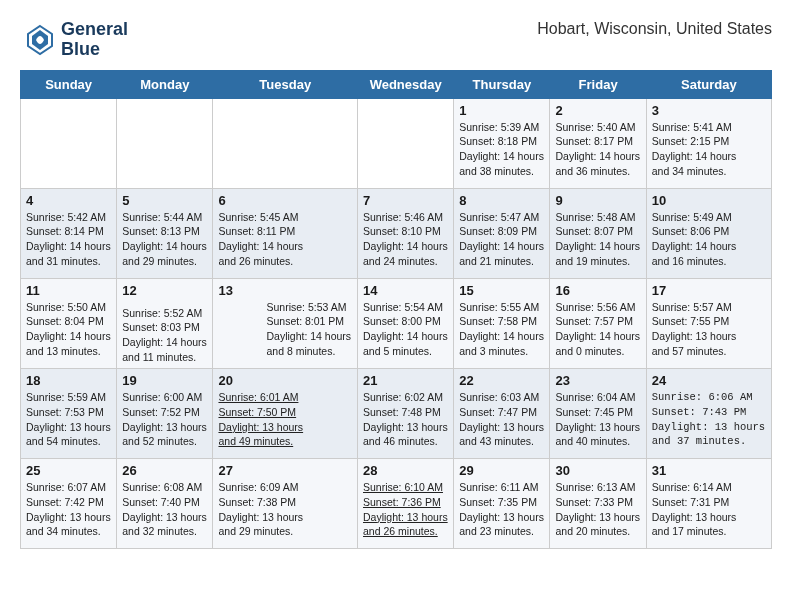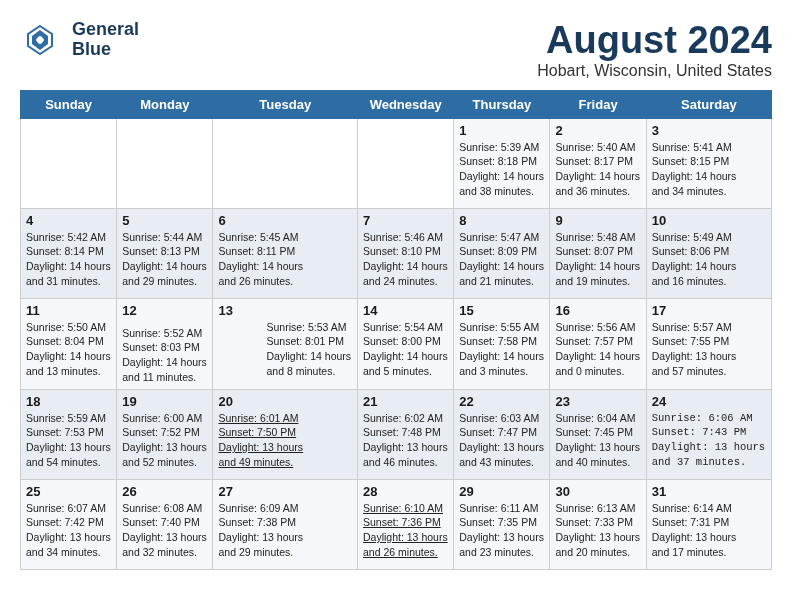--- a/index.html
+++ b/index.html
@@ -12,21 +12,21 @@
     }
     .header {
       display: flex;
       justify-content: space-between;
       align-items: flex-start;
       margin-bottom: 10px;
     }
     .logo {
       display: flex;
       align-items: center;
-      gap: 16px;
+      gap: 5px;
     }
     .logo-text {
       font-size: 18px;
       font-weight: bold;
       color: #1a3a5c;
       line-height: 1.1;
     }
     .logo-text span {
       display: block;
     }
@@ -103,21 +103,20 @@
       <polygon points="20,4 32,12 32,24 20,32 8,24 8,12" fill="none" stroke="#2e6da4" stroke-width="2"></polygon>
       <polygon points="20,8 28,14 28,22 20,28 12,22 12,14" fill="#2e6da4"></polygon>
       <path d="M24,18 Q20,10 16,18 Q20,26 24,18Z" fill="#fff"></path>
     </svg>
     <div class="logo-text">
       <span>General</span>
       <span>Blue</span>
     </div>
   </div>
   <div class="title-block">
-    <h1>August 2024</h1>
     <h2>Hobart, Wisconsin, United States</h2>
   </div>
 </div>
 
 <table>
   <thead>
     <tr>
     <th>Sunday</th>
         <th>Monday</th>
         <th>Tuesday</th>
@@ -143,21 +142,21 @@
         <td>
           <span class="day-num">2</span>
           <div class="day-info" style="white-space: pre-line;">Sunrise: 5:40 AM
 Sunset: 8:17 PM
 Daylight: 14 hours
 and 36 minutes.</div>
         </td>
         <td>
           <span class="day-num">3</span>
           <div class="day-info" style="white-space: pre-line;">Sunrise: 5:41 AM
-Sunset: 8:15 PM
+Sunset: 2:15 PM
 Daylight: 14 hours
 and 34 minutes.</div>
         </td>
       </tr>
       <tr>
         <td>
           <span class="day-num">4</span>
           <div class="day-info" style="white-space: pre-line;">Sunrise: 5:42 AM
 Sunset: 8:14 PM
 Daylight: 14 hours

